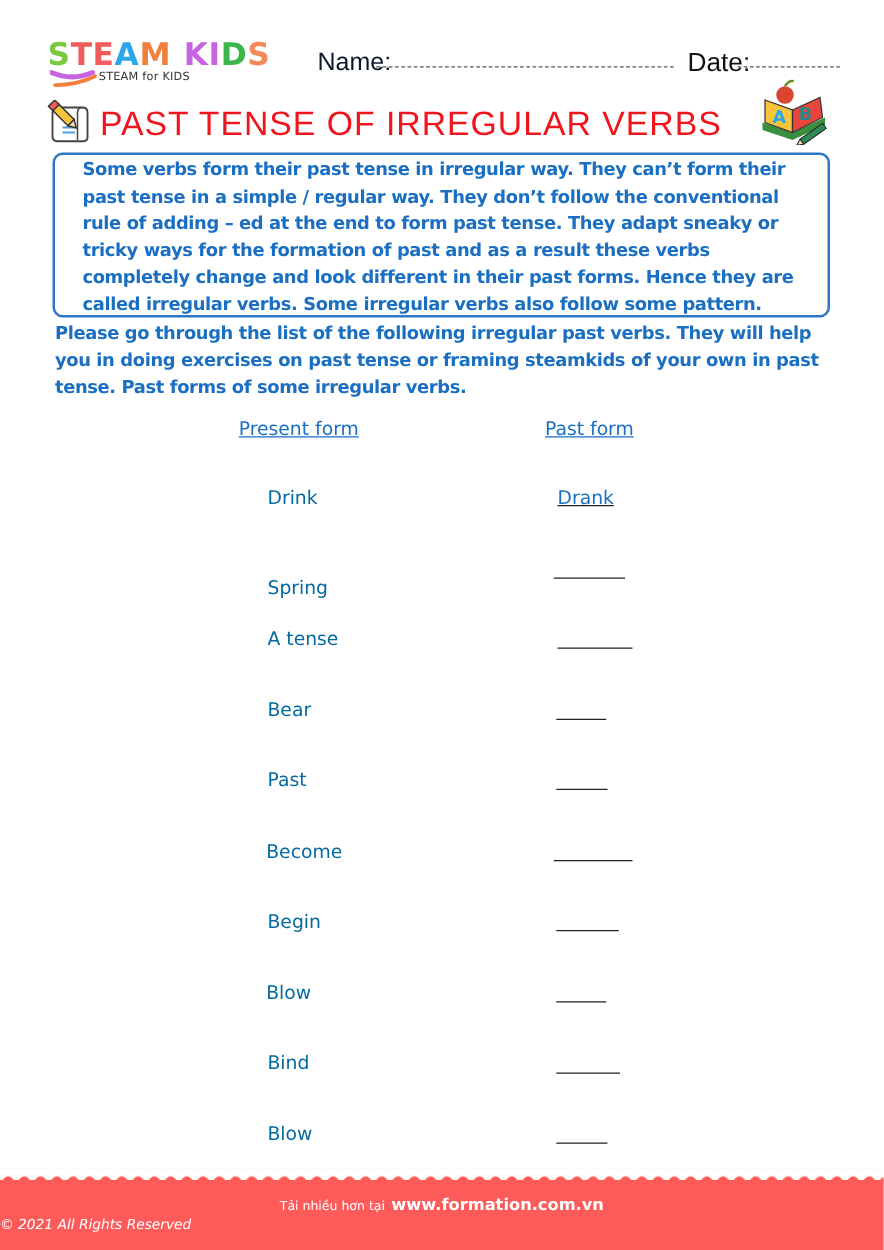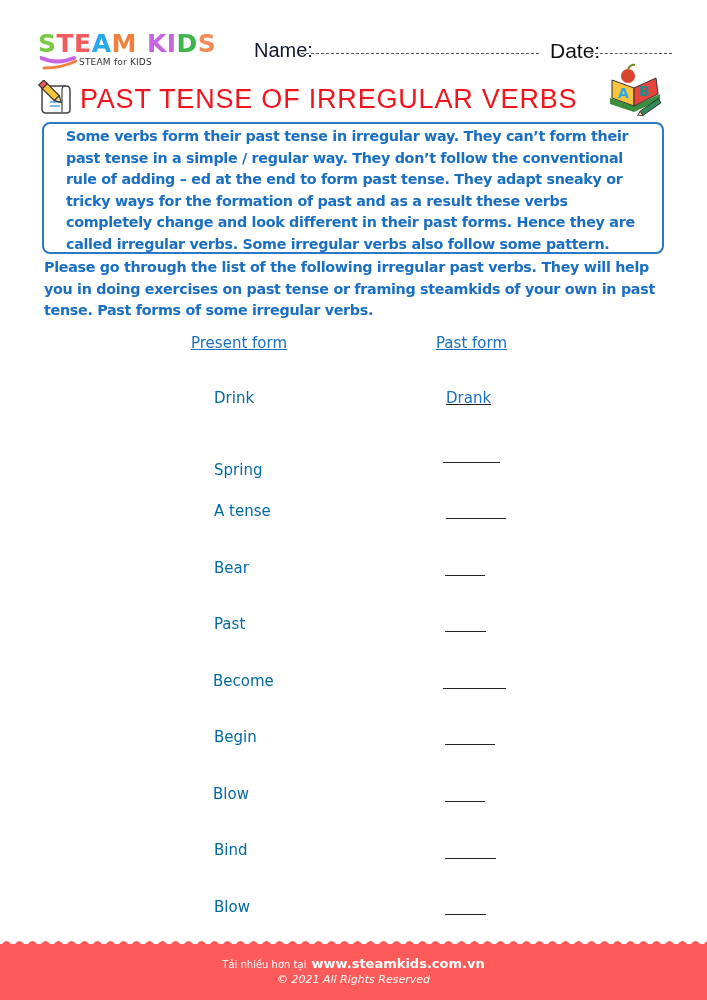--- a/index.html
+++ b/index.html
@@ -31,21 +31,21 @@
 
   .verb { position: absolute; font-family: "DejaVu Sans", sans-serif; font-size: 15px; color: #0369a1; }
   .blank { position: absolute; border-bottom: 1.5px solid #222; height: 0; }
   .past-answer { position: absolute; font-family: "DejaVu Sans", sans-serif; font-size: 15px; color: #1a6fc2; text-decoration: underline; text-decoration-color: #222; }
 
   .footer { position: absolute; left: 0; top: 944px; width: 707px; height: 56px; background: #fd5a5a; }
   .scallop { position: absolute; left: 0; top: 935px; width: 707px; height: 12px; }
   .footer-line1 { position: absolute; left: 0; width: 707px; top: 953px; text-align: center; color: #fff; font-family: "DejaVu Sans", sans-serif; }
   .footer-line1 .small { font-size: 10px; }
   .footer-line1 .url { font-size: 13px; font-weight: bold; }
-  .footer-line2 { position: absolute; left: 0; width: 707px; top: 973px; text-align: center; color: #fff; font-family: "DejaVu Sans", sans-serif; font-size: 11px; font-style: italic; }
+  .footer-line2 { position: absolute; left: 0; width: 707px; top: 973px; color: #fff; font-family: "DejaVu Sans", sans-serif; font-size: 11px; font-style: italic; }
 </style>
 </head>
 <body>
 
 <div class="logo">
   <div class="logo-word">
     <span style="color:#7ac943">S</span><span style="color:#f25b5b">T</span><span style="color:#f25b5b">E</span><span style="color:#2aa7e8">A</span><span style="color:#f0803c">M</span><span style="width:10px"></span><span style="color:#c765e0">K</span><span style="color:#c765e0">I</span><span style="color:#3cb54a">D</span><span style="color:#f48a5a">S</span>
   </div>
   <svg class="logo-swoosh" width="40" height="16" viewBox="0 0 40 16">
     <path d="M1 3 Q 18 10 34 3" stroke="#c765e0" stroke-width="4" fill="none" stroke-linecap="round"></path>
@@ -130,15 +130,15 @@
   <defs>
     <pattern id="sc" x="0" y="0" width="13" height="12" patternUnits="userSpaceOnUse">
       <path d="M0 12 Q6.5 0 13 12 Z" fill="#fd5a5a"></path>
     </pattern>
   </defs>
   <rect x="0" y="0" width="707" height="12" fill="url(#sc)"></rect>
 </svg>
 <div class="footer"></div>
 <div class="footer-line1">
   <span class="small">Tải nhiều hơn tại</span>
-  <span class="url">www.steamkids.com.vn</span>
+  <span class="url">www.formation.com.vn</span>
 </div>
 <div class="footer-line2">© 2021 All Rights Reserved</div>
 
 </body></html>

